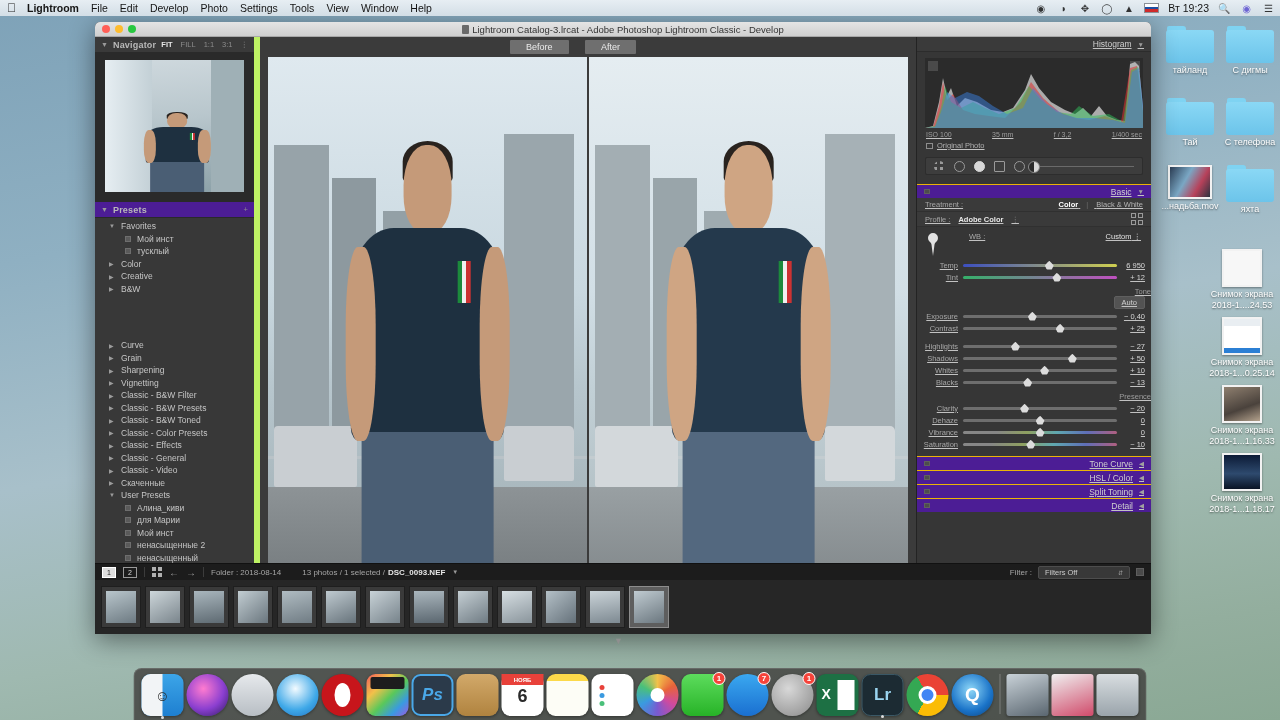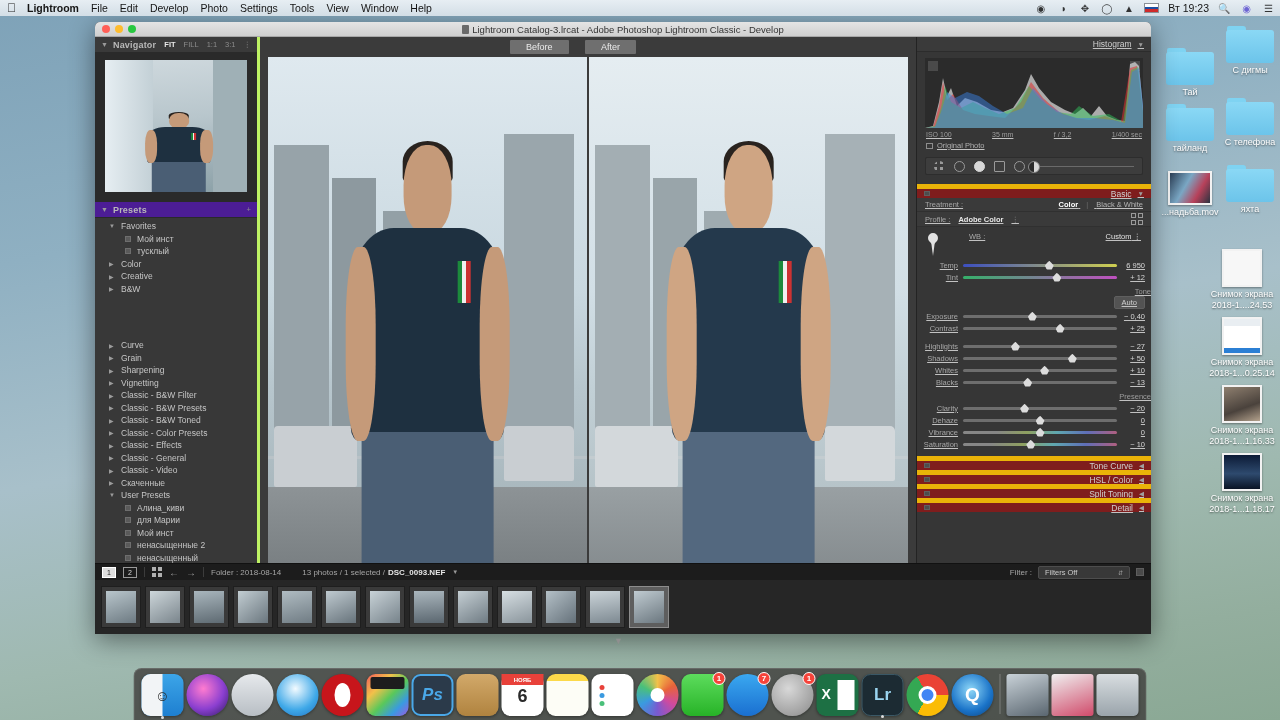--- a/index.html
+++ b/index.html
@@ -90,21 +90,21 @@
   }
   #lr-title-text .docicon {
     display:inline-block; width:7px; height:9px; background:#6a6a6a;
     vertical-align:-1px; margin-right:3px; border-radius:1px;
   }
 
   #lr-body { position:relative; height: 597px; background:#353535; display:flex; }
 
   
   #left-panel {
-    width: 165px; background:#363636; border-right:3px solid #bef264;
+    width: 165px; background:#363636; border-right:6px solid #bef264;
     display:flex; flex-direction:column; position:relative;
   }
   .panel-head {
     display:flex; align-items:center; height: 16px;
     background:#3a3a3a; padding: 0 6px; font-size: 9px; color:#b9b9b9;
     border-bottom:1px solid #2a2a2a;
   }
   .panel-head .tri { font-size:7px; margin-right:5px; color:#9a9a9a; }
   .panel-head .name { font-weight:600; letter-spacing:.2px; }
   .nav-zoom { margin-left:auto; display:flex; gap:8px; font-size:7.5px; color:#8c8c8c; align-items:center; }
@@ -213,21 +213,21 @@
      linear-gradient(#9a9a9a,#9a9a9a) 0 0/3px 3px no-repeat,
      linear-gradient(#9a9a9a,#9a9a9a) 6px 0/3px 3px no-repeat,
      linear-gradient(#9a9a9a,#9a9a9a) 0 6px/3px 3px no-repeat,
      linear-gradient(#9a9a9a,#9a9a9a) 6px 6px/3px 3px no-repeat; }
   .ts-slider { flex:1; height:1px; background:#6a6a6a; position:relative; }
   .ts-slider::before{content:"";position:absolute;left:-6px;top:-5px;width:10px;height:10px;border-radius:50%;background:linear-gradient(to right,#2a2a2a 50%,#d8d8d8 50%);border:1px solid #8a8a8a;}
 
   .sect-bar {
     height: 14px; display:flex; align-items:center; justify-content:flex-end;
     padding: 0 7px; font-size:8.5px; color:#cfcfcf; position:relative;
-    border-top:5px solid #eab308; background:#7f1d1d;
+    border-top:1px solid #eab308; background:#4c1d95;
   }
   .sect-bar .dot { position:absolute; left:7px; width:6px; height:5px; background:#4d4d4d; border:1px solid #5f5f5f; }
   .sect-bar .tri { margin-left:6px; font-size:6.5px; color:#a0a0a0; }
 
   .row { display:flex; align-items:center; height: 14px; padding: 0 8px; font-size:7.5px; }
   .row .lab { color:#a6a6a6; }
   .row-treat { justify-content:space-between; background:#3a3a3a; border-bottom:1px solid #303030;}
   .row-treat .opts { color:#b5b5b5; }
   .row-treat .opts b { color:#fff; font-weight:600; }
   .row-treat .sep { color:#6a6a6a; margin: 0 6px; }
@@ -383,33 +383,33 @@
         <i></i>
       </span>
     <span class="clock">Вт 19:23</span>
     <span class="sico">🔍</span>
     <span class="sico" style="color:#5b4fd0;">◉</span>
     <span class="sico">☰</span>
   </div>
 </div>
 
 <div class="desk-col" style="left:1152px; top:26px;">
+  <div class="desk-item">
+    <div class="folder">
+        <div class="tab"></div>
+        <div class="body"></div>
+      </div>
+    <div class="lbl">тайланд</div>
+  </div>
   <div class="desk-item" style="margin-top:22px;">
     <div class="folder">
         <div class="tab"></div>
         <div class="body"></div>
       </div>
     <div class="lbl">Тай</div>
-  </div>
-  <div class="desk-item">
-    <div class="folder">
-        <div class="tab"></div>
-        <div class="body"></div>
-      </div>
-    <div class="lbl">тайланд</div>
   </div>
   <div class="desk-item" style="margin-top:18px;">
     <div class="thumbicon sc-mov"></div>
     <div class="lbl">...надьба.mov</div>
   </div>
 </div>
 
 <div class="desk-col" style="left:1212px; top:26px;">
   <div class="desk-item">
     <div class="folder">

